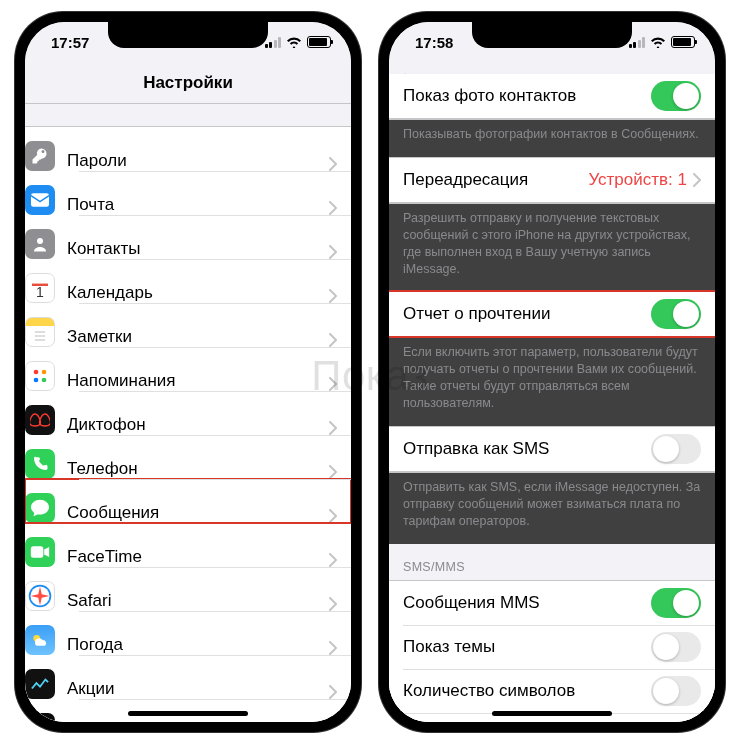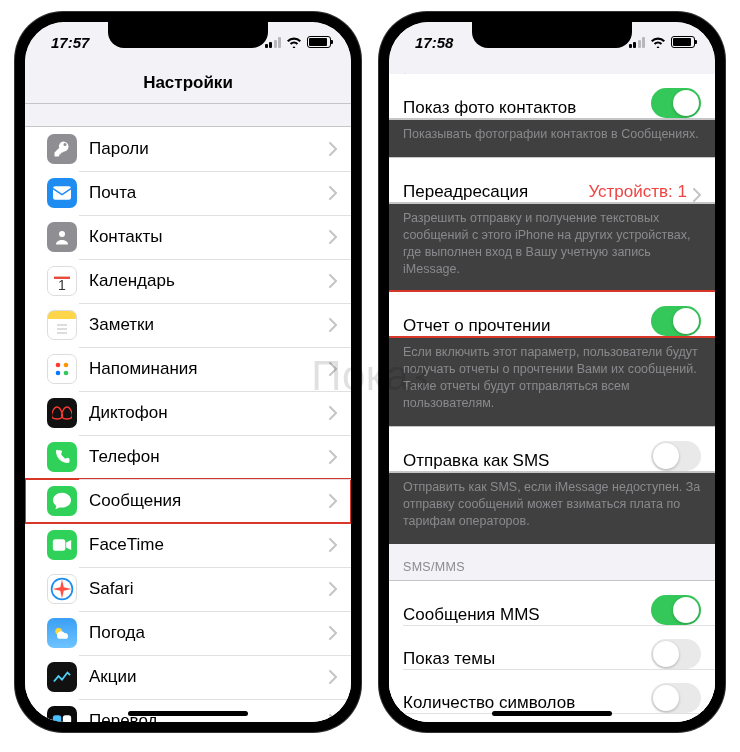--- a/index.html
+++ b/index.html
@@ -9,21 +9,21 @@
     width: 346px; height: 720px; background: #000; border-radius: 48px; padding: 10px;
     position: relative; box-shadow: 0 0 0 1px #333;
   }
   .phone-inner { width: 100%; height: 100%; border-radius: 40px; overflow: hidden; background: #f2f2f7; position: relative; }
   .notch {
     position: absolute; top: 0; left: 50%; transform: translateX(-50%);
     width: 160px; height: 26px; background: #000; border-radius: 0 0 16px 16px; z-index: 5;
   }
   .statusbar {
     height: 40px; display: flex; justify-content: space-between; align-items: center;
-    padding: 0 20px 0 26px; font-size: 15px; font-weight: 600; color: #000; background: #f2f2f7; font-style: italic;
+    padding: 0 20px 0 26px; font-size: 15px; font-weight: 600; color: #000; background: #f2f2f7;
   }
   .statusbar .right { display: flex; align-items: center; gap: 5px; }
   .signal { display: flex; align-items: flex-end; gap: 1.5px; height: 11px; }
   .signal span { width: 3px; background: #000; border-radius: 1px; }
   .signal span.dim { background: #b8b8bc; }
   .wifi { width: 16px; height: 12px; position: relative; }
   .battery {
     width: 24px; height: 12px; border: 1.5px solid #000; border-radius: 3px; position: relative;
   }
   .battery::after { content: ''; position: absolute; right: -3px; top: 3px; width: 2px; height: 4px; background: #000; border-radius: 0 1px 1px 0; }
@@ -36,21 +36,21 @@
   .navbar .title { font-size: 17px; font-weight: 600; }
   .navbar .back {
     position: absolute; left: 6px; display: flex; align-items: center; color: #007aff; font-size: 17px;
   }
   .navbar .back svg { margin-right: 2px; }
 
   .scroll { height: calc(100% - 82px); overflow: hidden; background: #f2f2f7; }
 
   .list { background: #fff; }
   .row {
-    display: flex; align-items: center; height: 44px; padding: 0 14px 0 22px;
+    display: flex; align-items: flex-end; height: 44px; padding: 0 14px 0 0;
     position: relative;
   }
   .row + .row::before, .row .sep::before {
     content: ''; position: absolute; left: 54px; right: 0; top: 0; height: 0.5px; background: #e0e0e2;
   }
   .row .app-icon {
     width: 30px; height: 30px; border-radius: 7px; margin-right: 12px; flex-shrink: 0;
     display: flex; align-items: center; justify-content: center; font-size: 17px; color: #fff;
   }
   .row .label { flex: 1; font-size: 17px; color: #000; }
@@ -74,21 +74,21 @@
     background: #e9e9ea;
   }
   .switch.on { background: #34c759; }
   .switch .knob {
     position: absolute; top: 2px; width: 26px; height: 26px; border-radius: 50%; background: #fff;
     box-shadow: 0 1px 3px rgba(0,0,0,0.25); left: 2px; transition: none;
   }
   .switch.on .knob { left: 22px; }
 
   .row2 {
-    display: flex; align-items: flex-end; min-height: 44px; padding: 0 14px; position: relative; background: #fff;
+    display: flex; align-items: center; min-height: 44px; padding: 0 14px; position: relative; background: #fff;
   }
   .row2 + .row2::before {
     content: ''; position: absolute; left: 14px; right: 0; top: 0; height: 0.5px; background: #e0e0e2;
   }
   .row2 .label { flex: 1; font-size: 17px; color: #000; }
   .row2 .value { font-size: 17px; color: #ef4444; margin-right: 6px; }
   .row2.highlight { outline: 2px solid #d9362a; outline-offset: 0; z-index: 2; }
 
   .home-indicator {
     position: absolute; bottom: 6px; left: 50%; transform: translateX(-50%);

